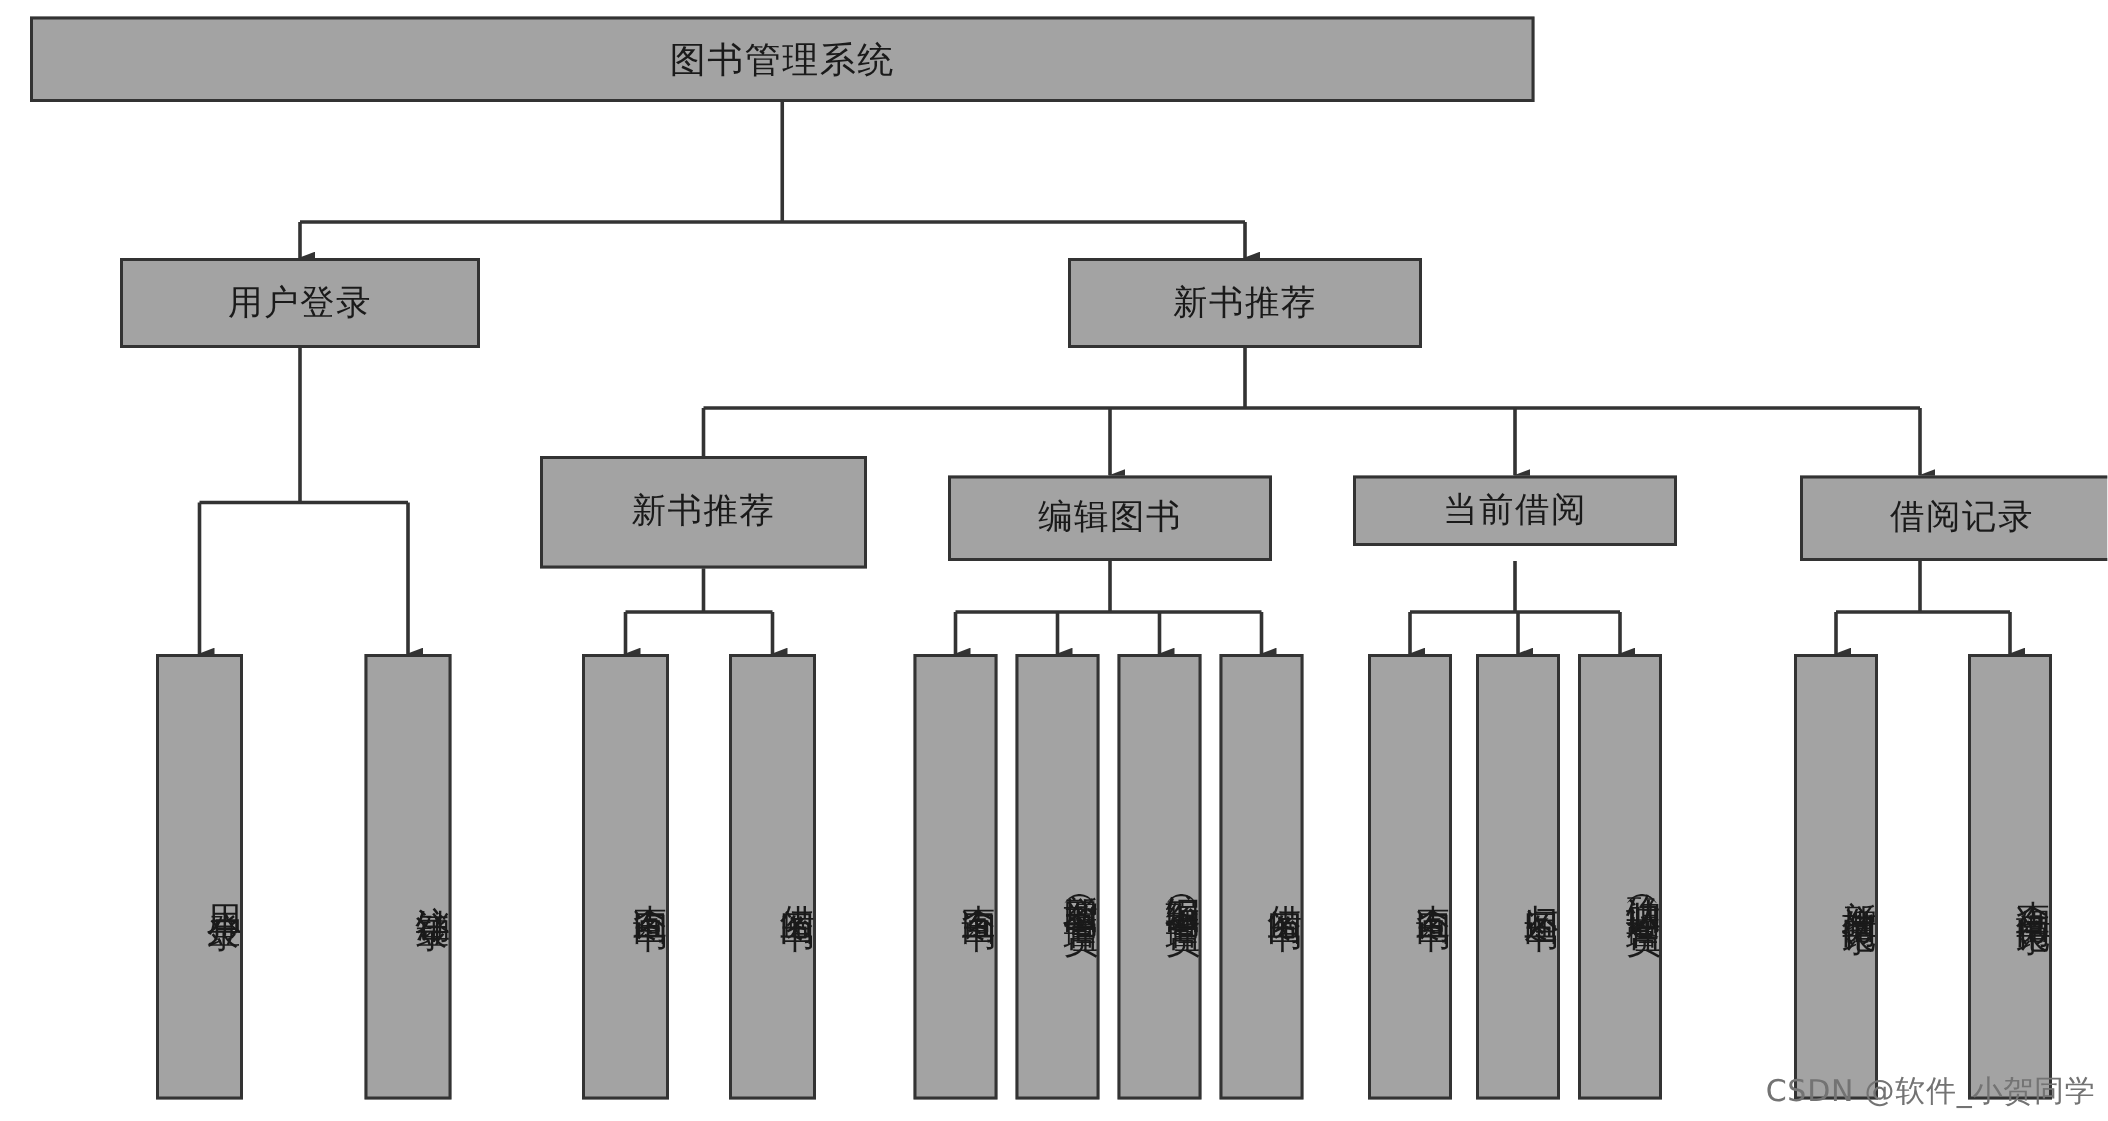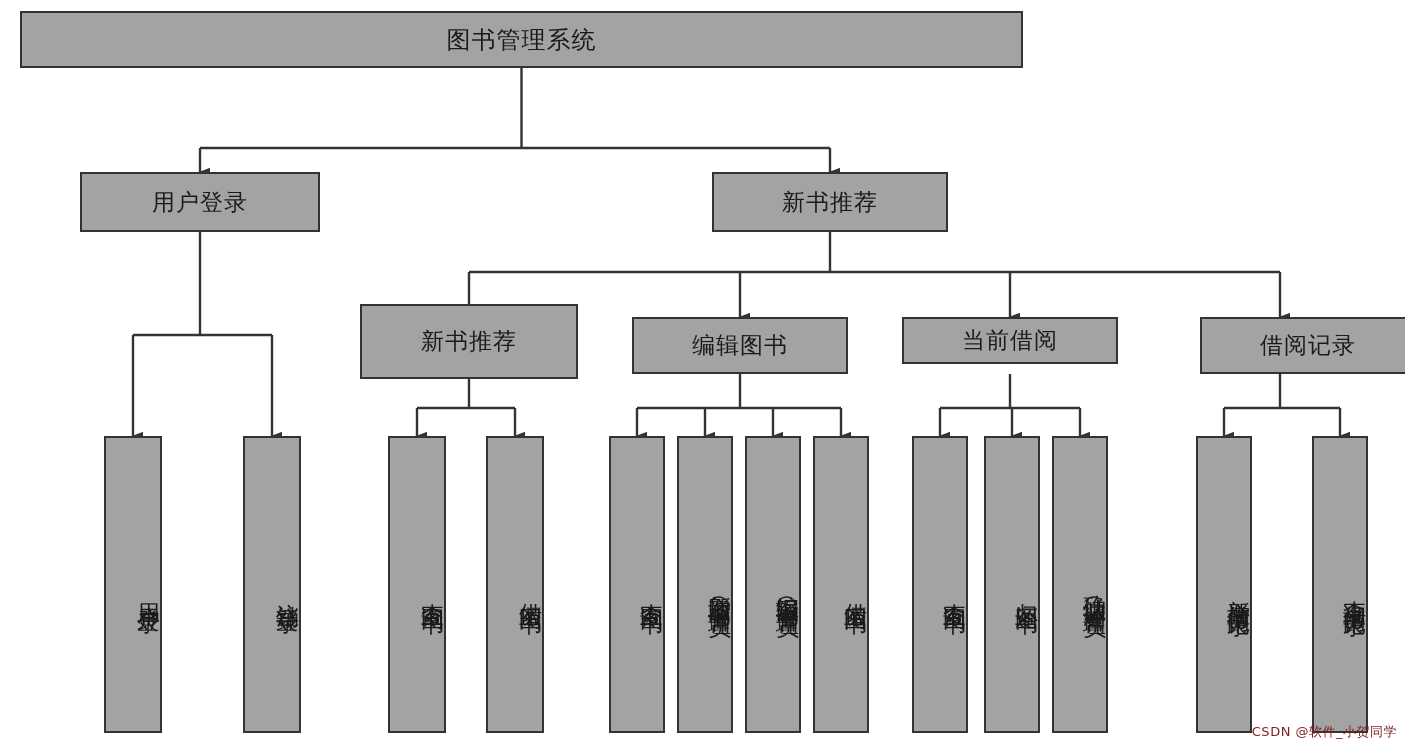--- a/index.html
+++ b/index.html
@@ -48,22 +48,22 @@
     text-orientation:upright;
     display:block;
     line-height:1.0;
   }
   .node.h span{display:block;line-height:1;}
   #title-node{ font-size:24px; }
   #watermark{
     position:absolute;
     right:8px;
     bottom:6px;
-    font-size:13px;
-    color:#7f1d1d;
+    font-size:20px;
+    color:#737373;
     white-space:nowrap;
     letter-spacing:0.5px;
     user-select:none;
   }
 </style>
 </head>
 <body>
 
 <div id="canvas">
 

